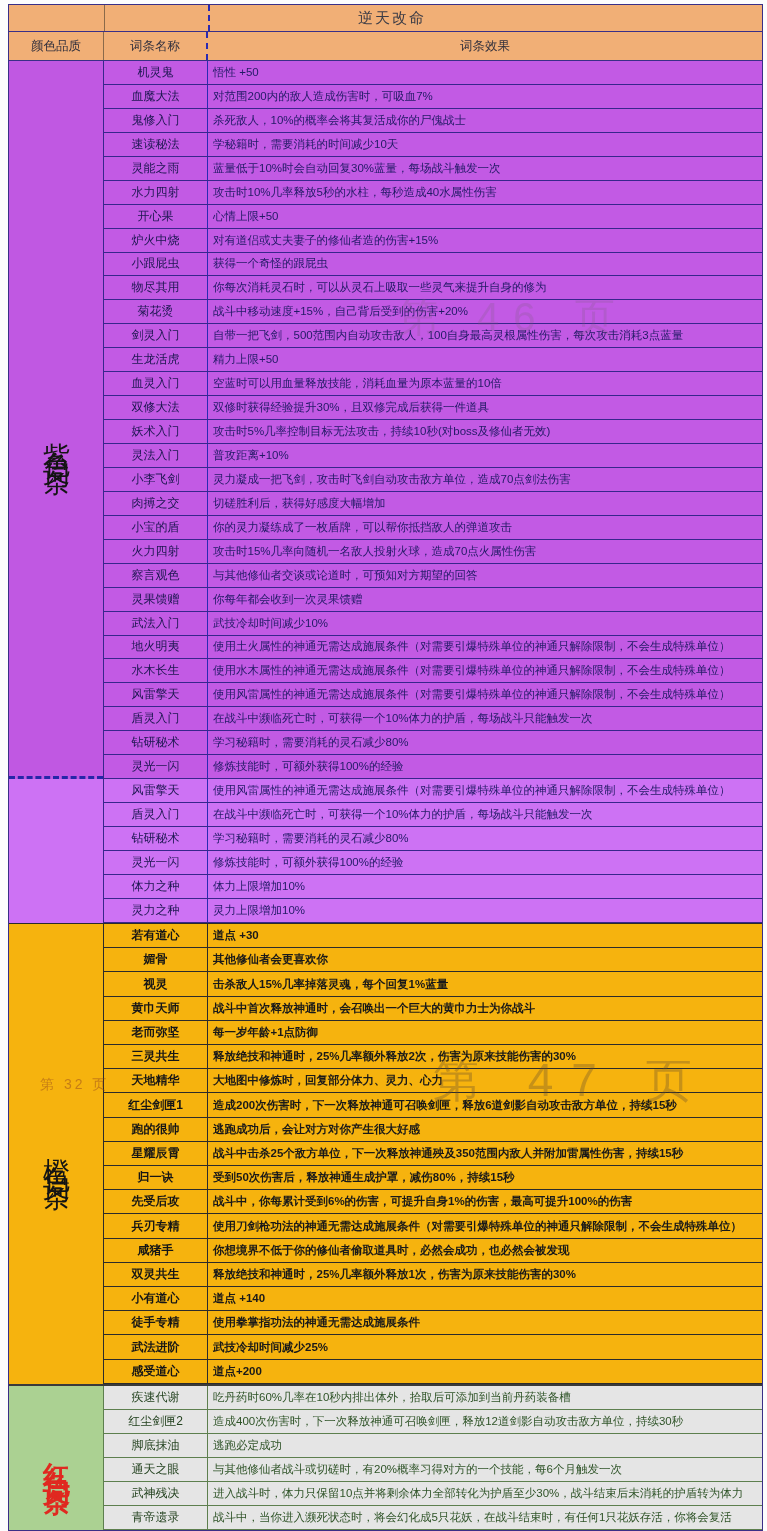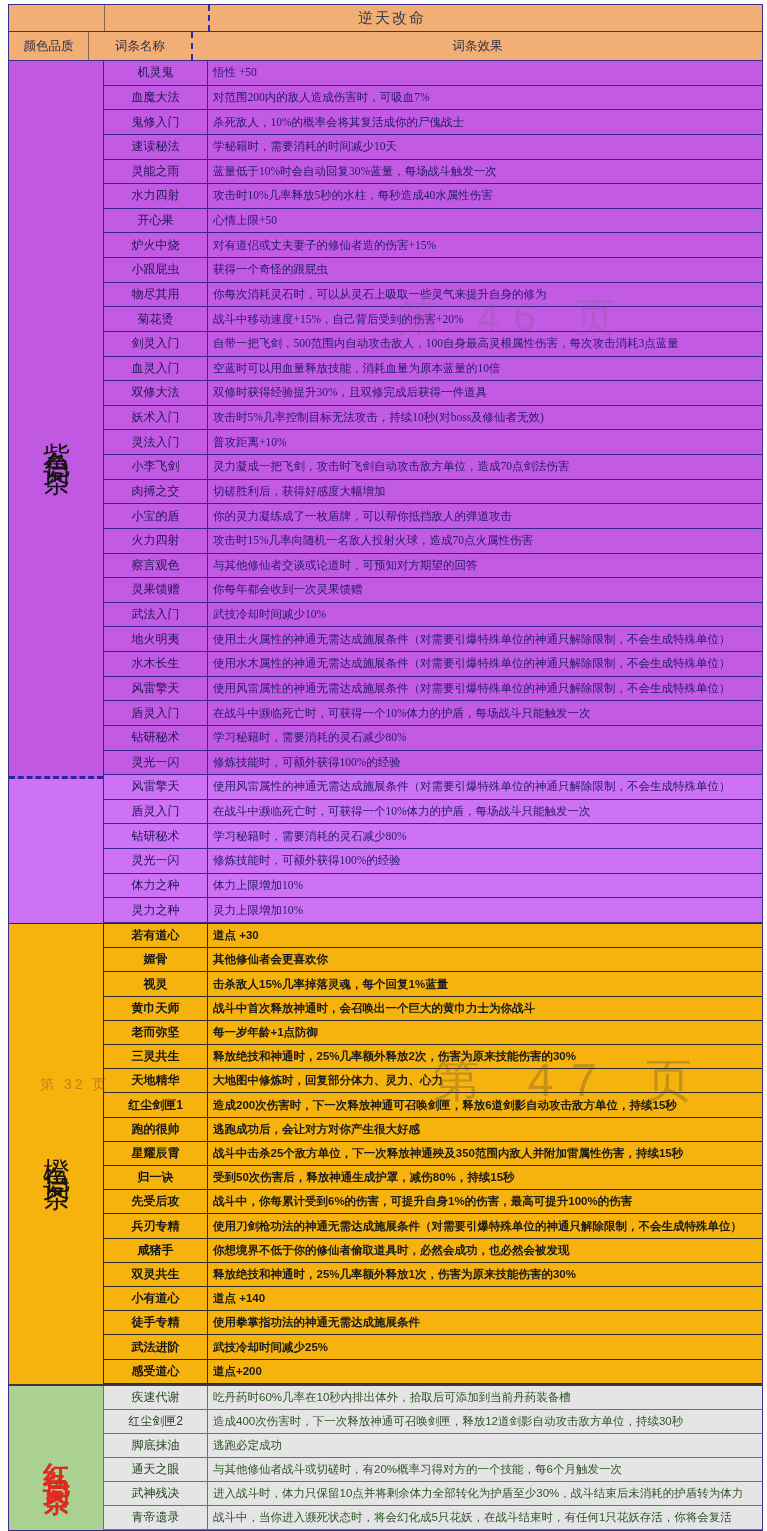--- a/index.html
+++ b/index.html
@@ -10,35 +10,35 @@
   
   .title-row{position:relative;height:26px;flex:0 0 26px;background:#f1af76;
              border-bottom:1px solid #3a2f87;display:flex;align-items:center;justify-content:center;padding-left:13px;}
   .title-row .t{font-size:15px;color:#3c3c46;letter-spacing:2px;}
   .vline1{position:absolute;left:95px;top:0;bottom:0;width:0;border-left:1px solid #8a6a4a;}
   .vline2{position:absolute;left:199px;top:0;bottom:0;width:0;border-left:2px dashed #2a2ab2;}
   .header-row{position:relative;height:28px;flex:0 0 28px;background:#f1af76;
               border-bottom:1px solid #3a2f87;display:flex;}
   .header-row .hc{box-sizing:border-box;display:flex;align-items:center;justify-content:center;
                   font-size:12.5px;color:#33313d;}
-  .hc.c1{width:80px;border-right:1px solid #8a6a4a;}
+  .hc.c1{width:95px;border-right:1px solid #8a6a4a;}
   .hc.c2{width:104px;border-right:2px dashed #2a2ab2;}
   .hc.c3{flex:1;}
   
   .section{display:flex;box-sizing:border-box;}
   .sec-left{width:95px;flex:0 0 95px;box-sizing:border-box;display:flex;flex-direction:column;position:relative;}
   .sec-rows{flex:1;display:flex;flex-direction:column;min-width:0;}
   .row{flex:1;display:flex;box-sizing:border-box;min-height:0;}
   .cell{box-sizing:border-box;display:flex;align-items:center;overflow:hidden;}
   .cell.name{width:104px;flex:0 0 104px;justify-content:center;font-size:12px;}
   .cell.effect{flex:1;padding-left:5px;font-size:11.5px;white-space:nowrap;}
   .vlabel{writing-mode:vertical-rl;text-orientation:upright;letter-spacing:9px;
           font-size:27px;margin:auto;line-height:1;}
   
-  .sec-purple .row{background:#c25ae4;border-bottom:1px solid #38268c;font-family:Liberation Serif, serif;}
+  .sec-purple .row{background:#c25ae4;border-bottom:1px solid #38268c;}
   .sec-purple .row.light{background:#cd72f4;}
   .sec-purple .cell.name{border-right:1px solid #2a2ab2;color:#1c1650;}
   .sec-purple .cell.effect{color:#221a66;}
   .sec-purple .sec-left{border-right:1px solid #38268c;}
   .pl-dark{flex:0 0 718px;background:#c058e2;display:flex;border-bottom:3px dashed #2626a8;box-sizing:border-box;}
   .pl-light{flex:1;background:#cd72f4;}
   .pl-dark .vlabel{color:#141414;padding-top:40px;}
   
   .sec-orange{border-top:1px solid #2b2b2b;}
   .sec-orange .row{background:#f6b30e;border-bottom:1px solid #2b2b2b;font-weight:bold;}
@@ -127,20 +127,24 @@
           </div>
           <div class="row">
             <div class="cell name">菊花烫</div>
             <div class="cell effect">战斗中移动速度+15%，自己背后受到的伤害+20%</div>
           </div>
           <div class="row">
             <div class="cell name">剑灵入门</div>
             <div class="cell effect">自带一把飞剑，500范围内自动攻击敌人，100自身最高灵根属性伤害，每次攻击消耗3点蓝量</div>
           </div>
           <div class="row">
+            <div class="cell name">生龙活虎</div>
+            <div class="cell effect">精力上限+50</div>
+          </div>
+          <div class="row">
             <div class="cell name">血灵入门</div>
             <div class="cell effect">空蓝时可以用血量释放技能，消耗血量为原本蓝量的10倍</div>
           </div>
           <div class="row">
             <div class="cell name">双修大法</div>
             <div class="cell effect">双修时获得经验提升30%，且双修完成后获得一件道具</div>
           </div>
           <div class="row">
             <div class="cell name">妖术入门</div>
             <div class="cell effect">攻击时5%几率控制目标无法攻击，持续10秒(对boss及修仙者无效)</div>

